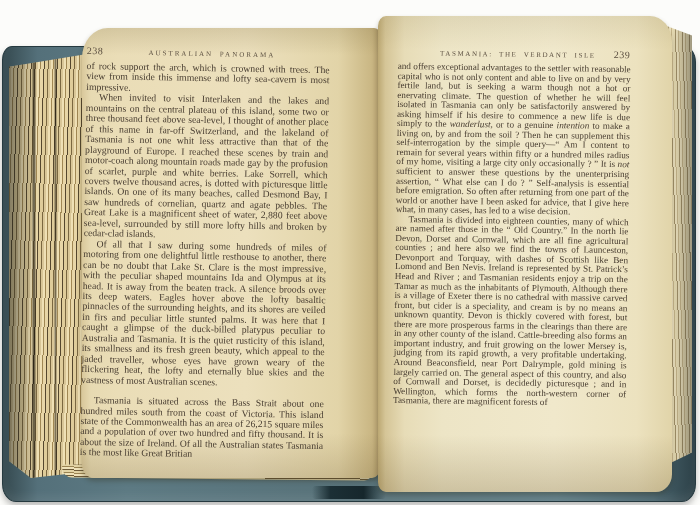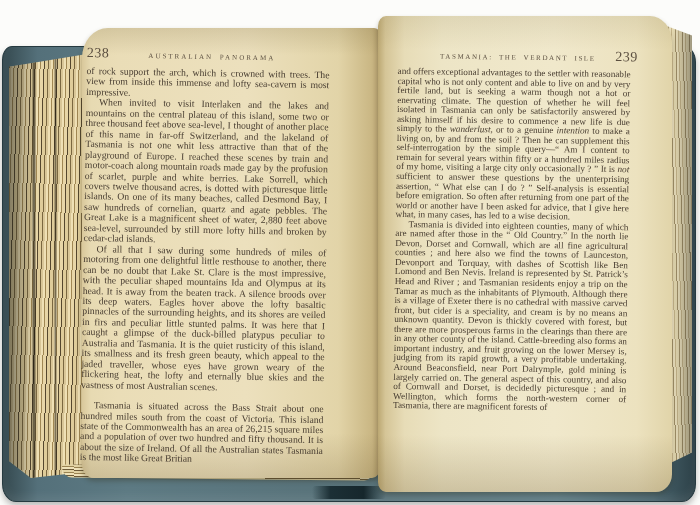--- a/index.html
+++ b/index.html
@@ -51,25 +51,25 @@
     background:
       linear-gradient(to bottom,rgba(120,105,60,.12),rgba(0,0,0,0) 7%,rgba(0,0,0,0) 88%,rgba(110,90,50,.25)),
       linear-gradient(to right,#bca873 0,#d5c597 2.5%,#e7dcb7 9%,var(--page-right,#ede5c6) 22%,#f0e8cb 60%,#ece2bf 88%,#e1d4a9 100%);
     box-shadow:0 3px 5px rgba(50,45,25,.3);}
 
   .page-inner{position:absolute;box-sizing:border-box;color:var(--ink,#473c30);}
   .left-inner{left:5px;top:17px;width:250px;transform:rotate(1deg);transform-origin:top left;}
   .right-inner{left:20px;top:30px;width:240px;transform:rotate(.8deg);transform-origin:top left;}
 
   .header-row{display:flex;align-items:baseline;color:var(--header-ink,#5b4f40);margin-bottom:5px;}
-  .pagenum{font-size:14px;letter-spacing:.5px;min-width:24px;}
+  .pagenum{font-size:10px;letter-spacing:.5px;min-width:24px;}
   .pagenum-ghost{min-width:24px;}
   .running-head{flex:1;text-align:center;font-size:7px;letter-spacing:2px;word-spacing:3px;}
   .page-right .running-head{letter-spacing:1.6px;}
-  .page-right .pagenum{text-align:right;}
+  .page-right .pagenum{text-align:left;}
 
   .body-text{text-align:justify;}
   .page-left .body-text{font-size:9.7px;line-height:10.45px;width:243px;}
   .page-right .body-text{font-size:9.2px;line-height:9.55px;width:233px;}
   .para{margin:0;}
   .para.indent{text-indent:13px;}
   .para.gap{margin-top:10px;}
 </style>
 </head>
 <body>

